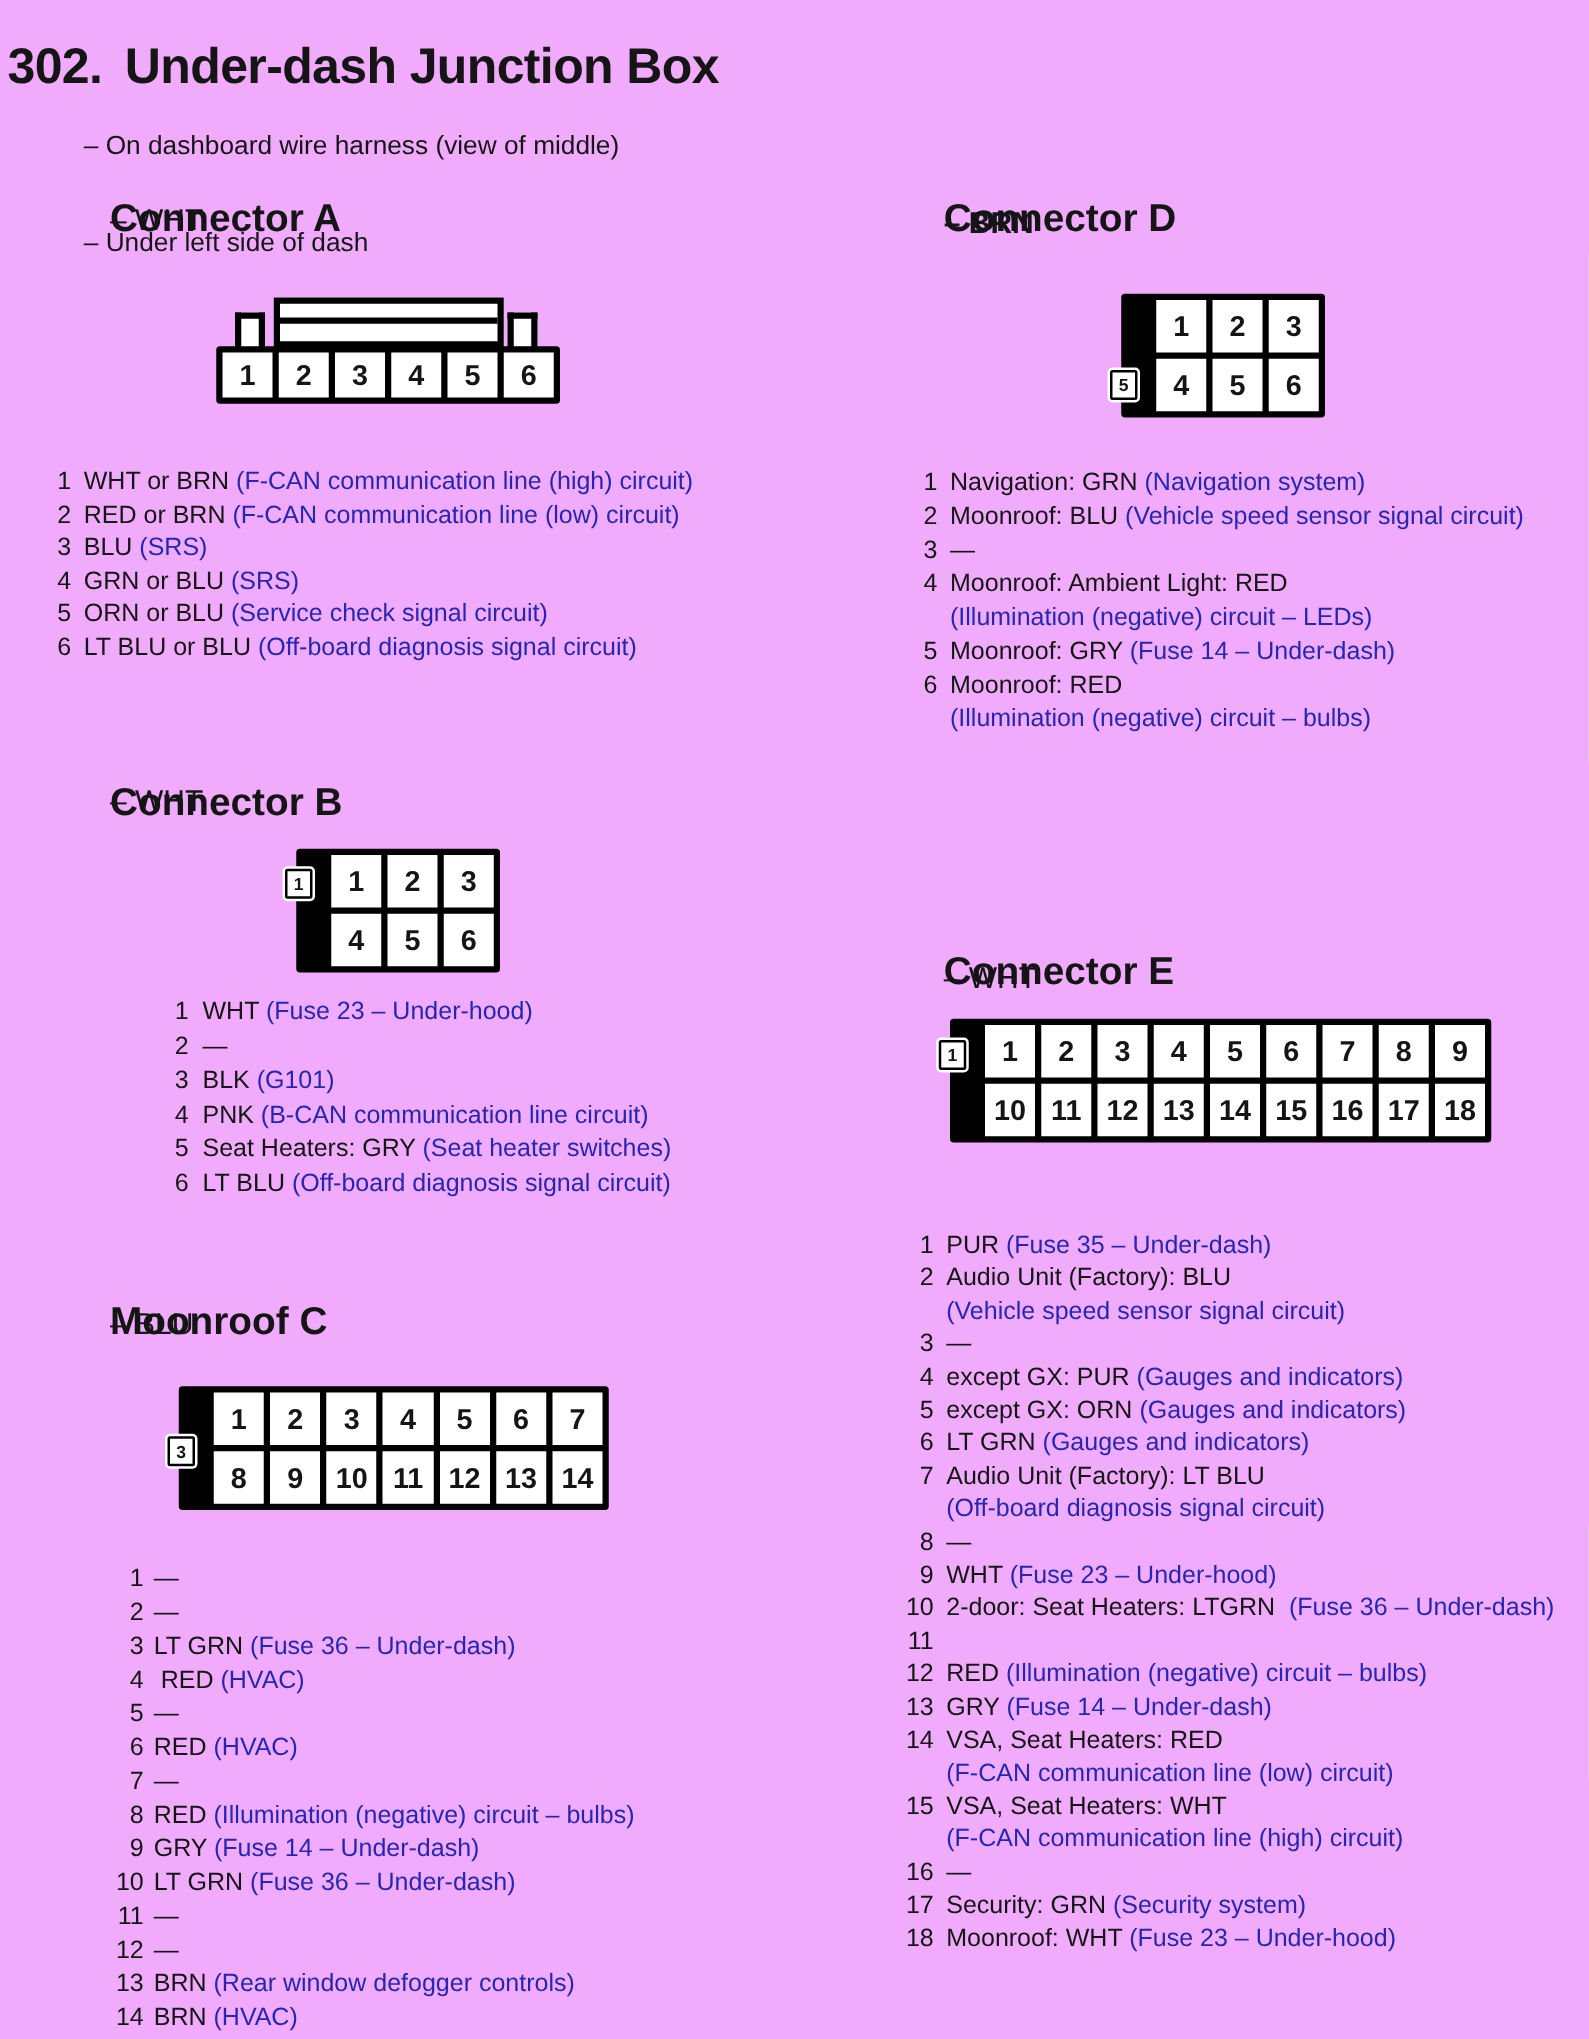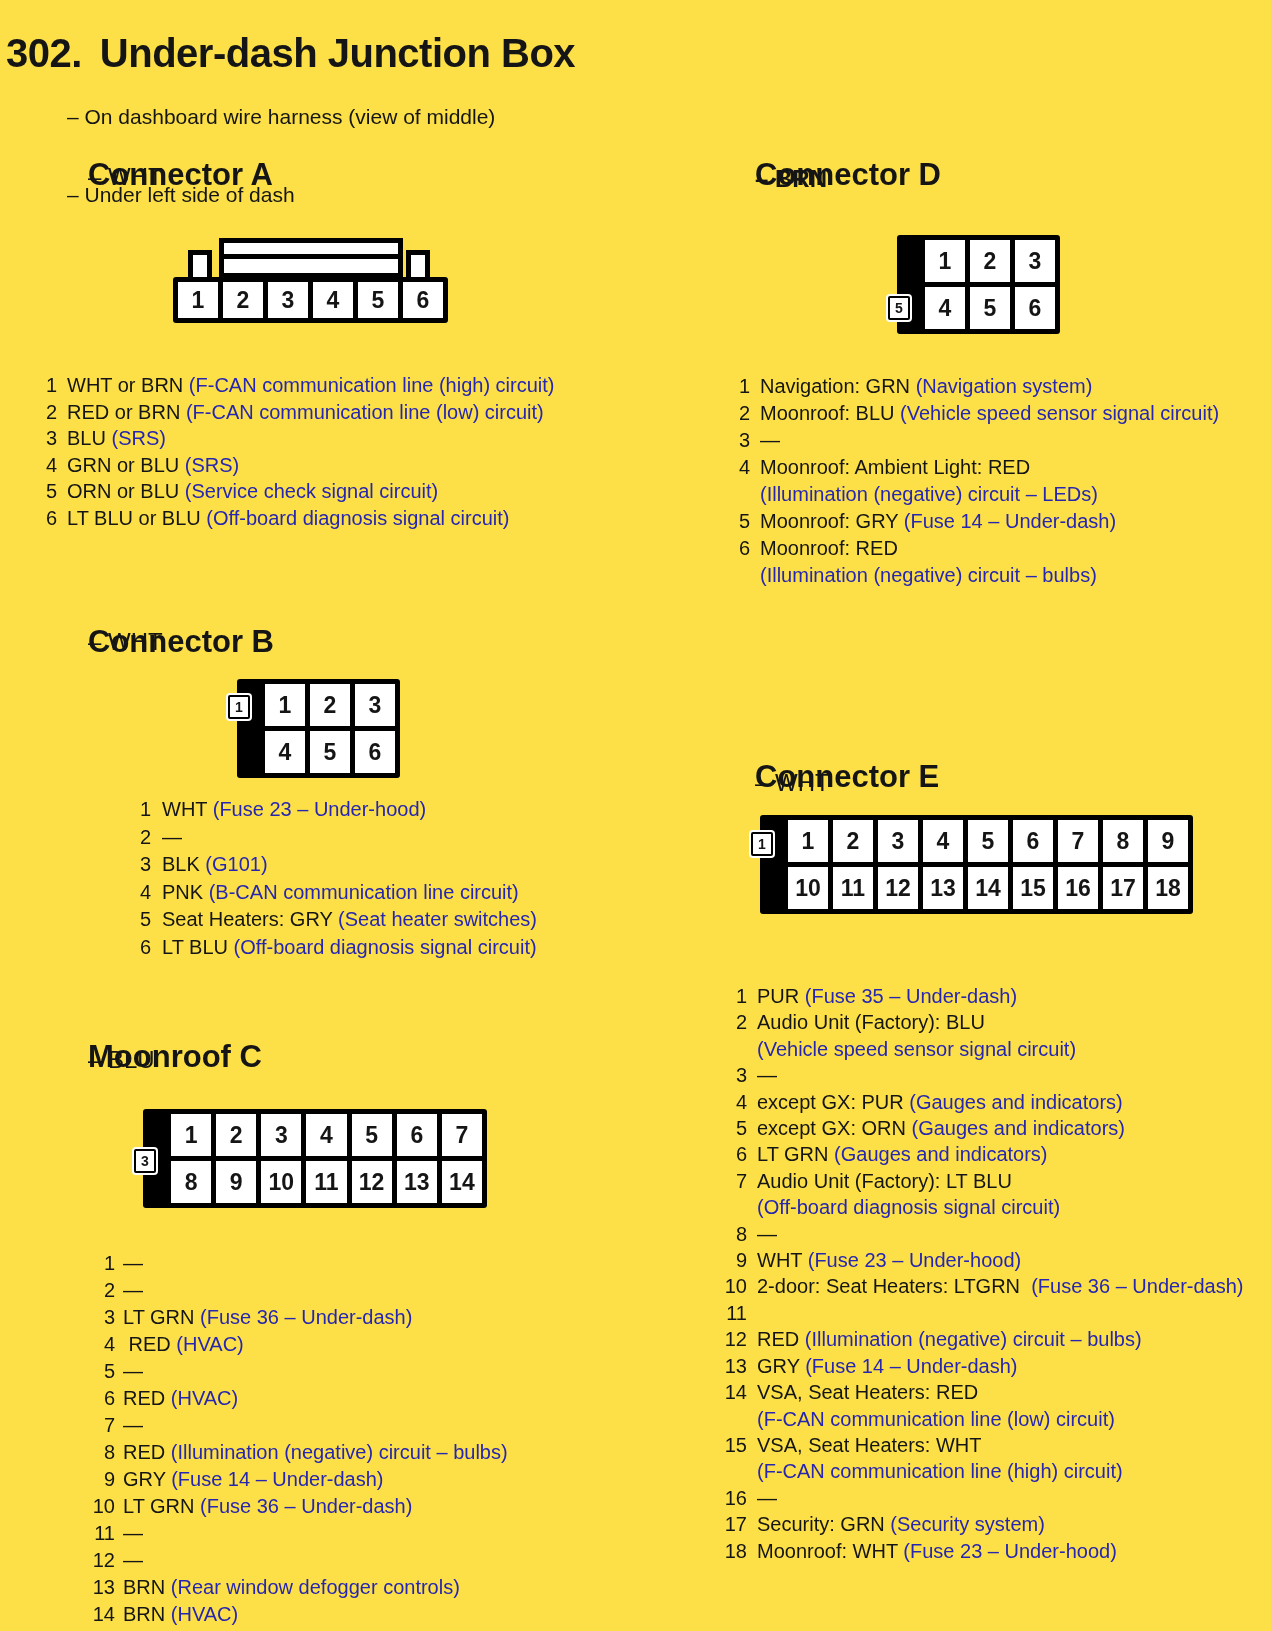--- a/index.html
+++ b/index.html
@@ -1,17 +1,17 @@
 <!DOCTYPE html>
 <html style="--blue: #2626b0;"><head>
 <meta charset="utf-8">
 <style>
   html,body { margin:0; padding:0; background:#e8e8e8; }
   #page {
-    position:relative; width:1271px; height:1631px; background:#fde047;
+    position:relative; width:1271px; height:1631px; background:#f0abfc;
     font-family:"Liberation Sans", sans-serif; color:#151515; overflow:hidden;
     margin:0 auto;
   }
   
   #title { position:absolute; left:6px; top:6px; font-size:40px; font-weight:bold;
            line-height:1; letter-spacing:-0.5px; white-space:pre; }
   #title .title-num { margin-right:18px; }
   #bullets { position:absolute; left:67px; top:52px; font-size:21px; line-height:26px; white-space:pre; }
 
   

